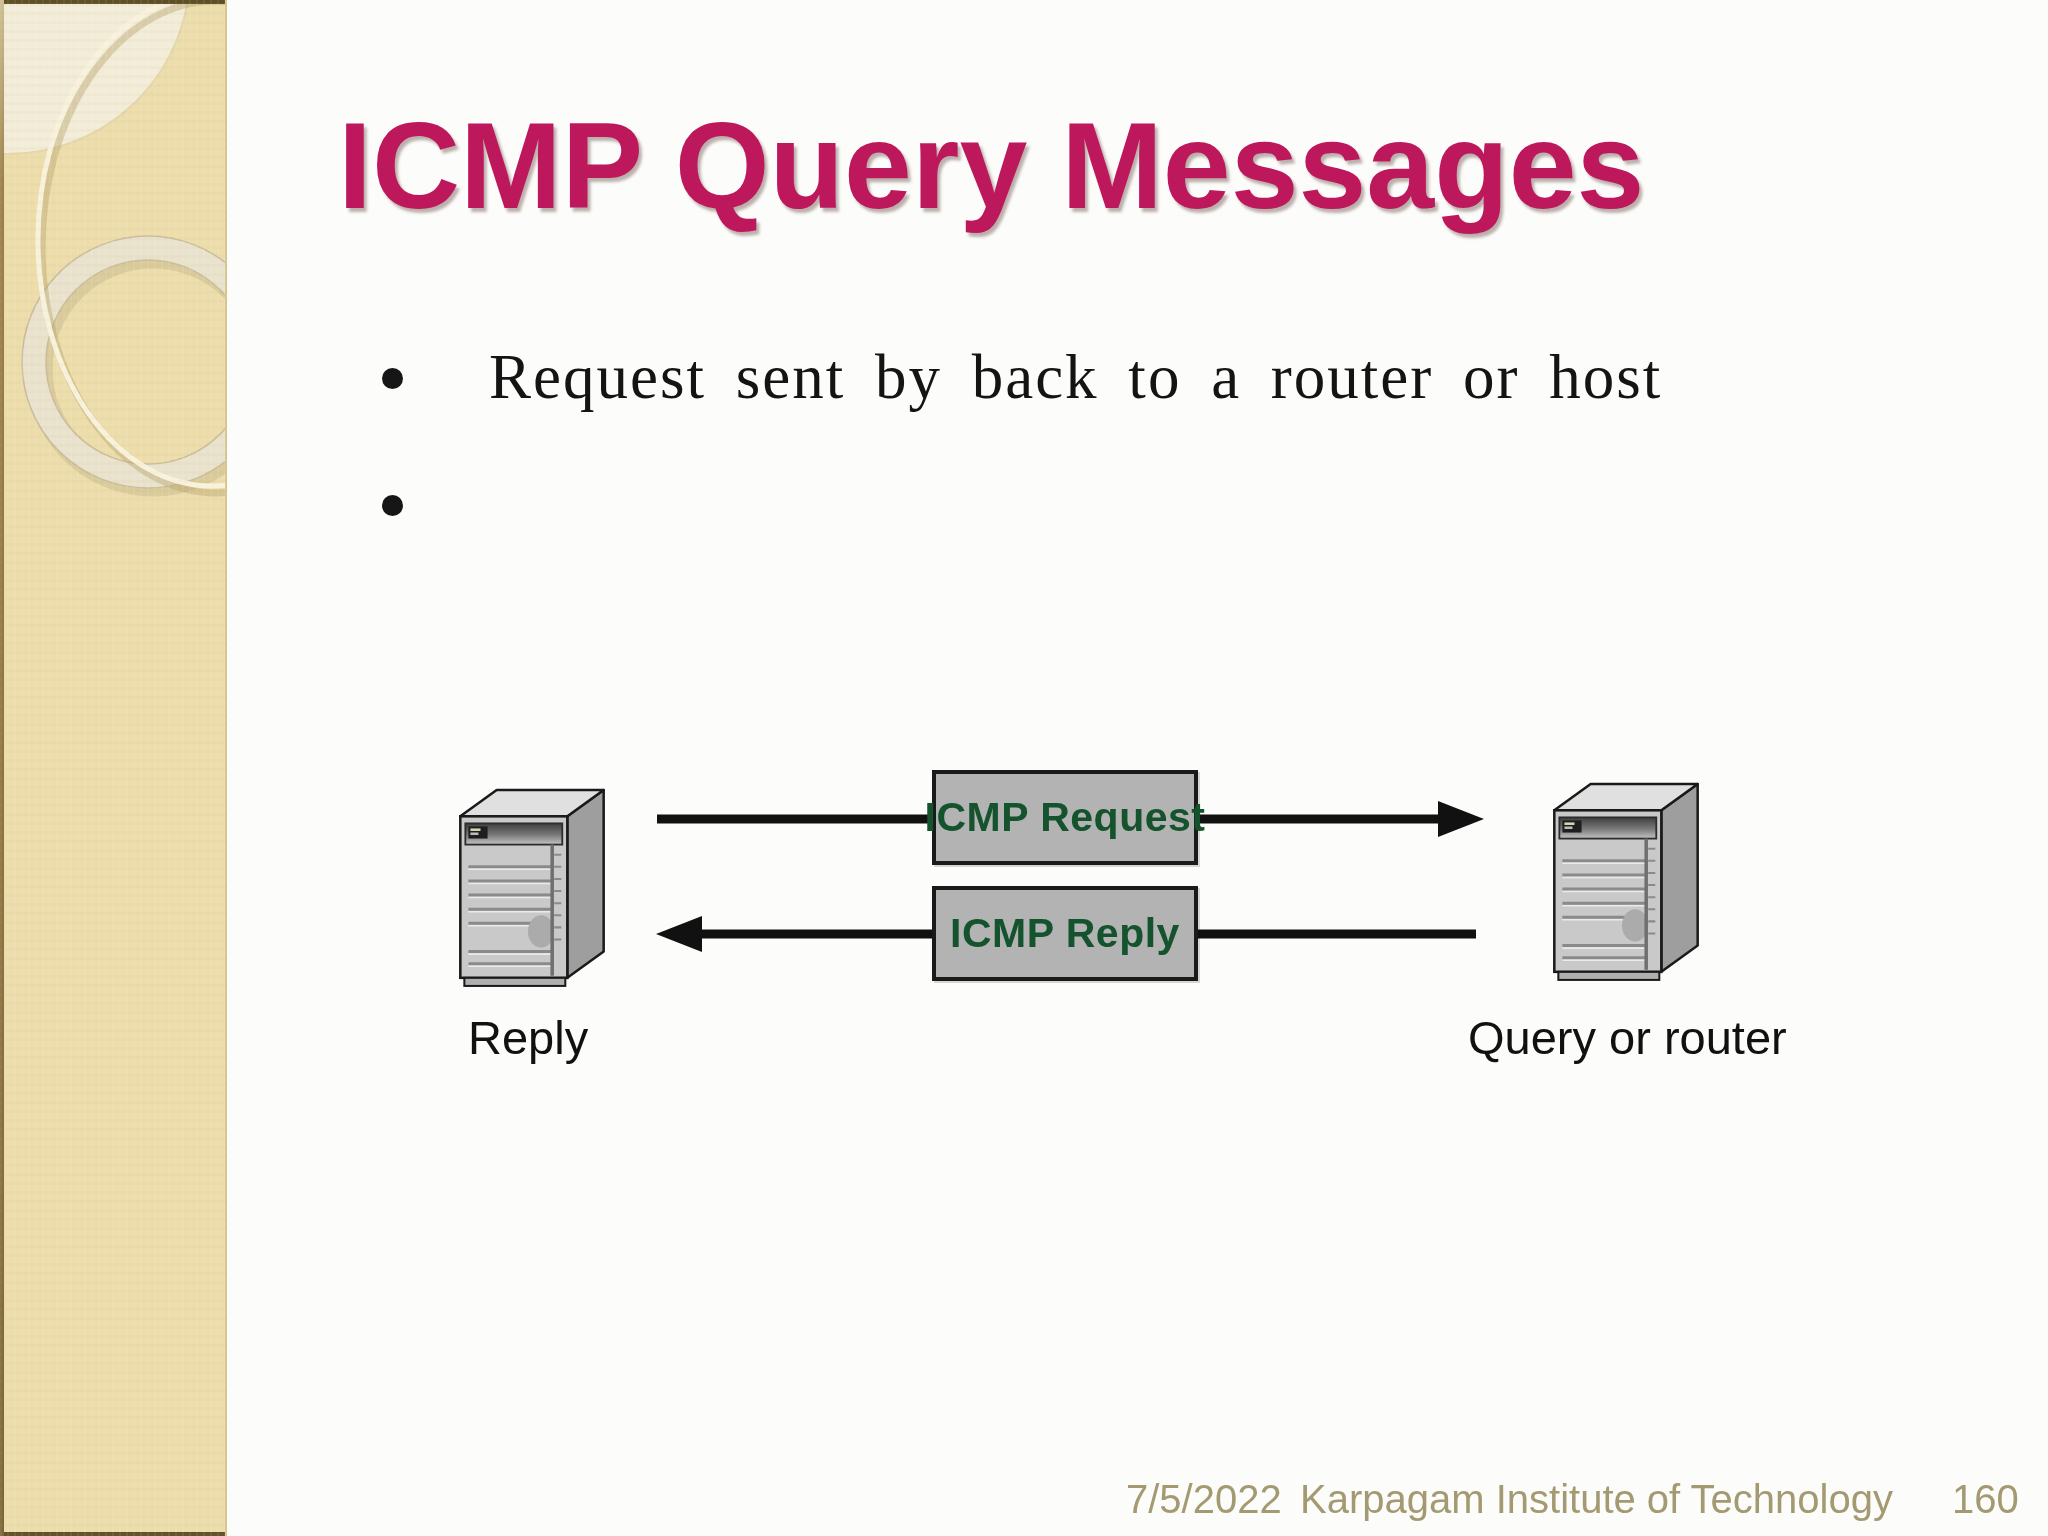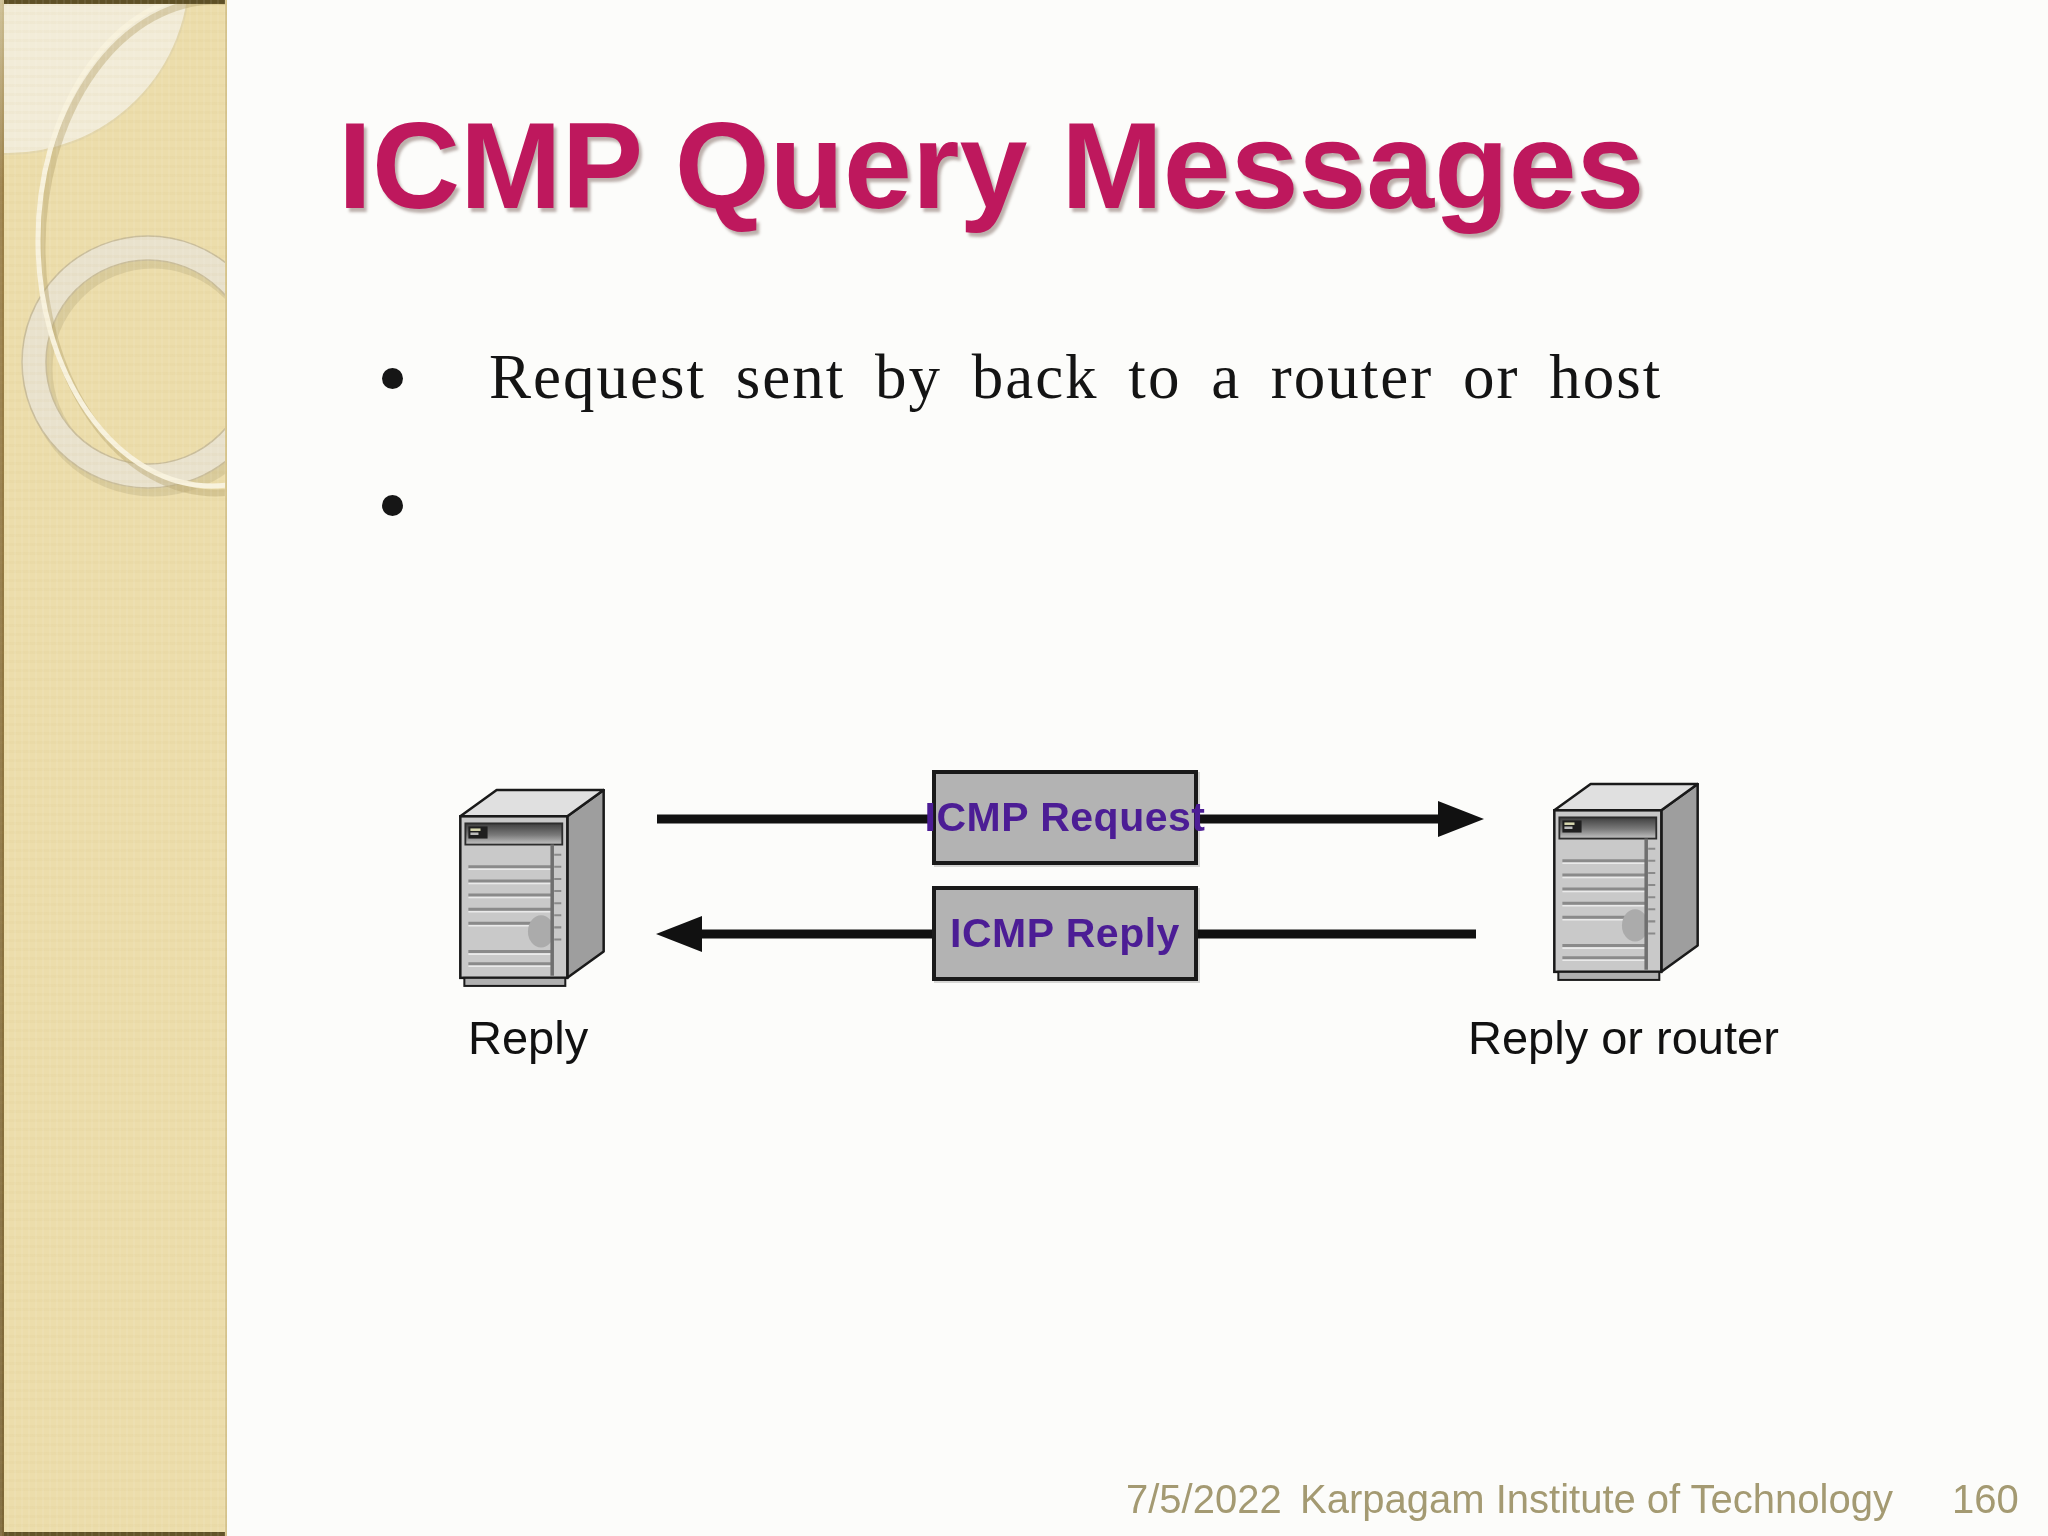--- a/index.html
+++ b/index.html
@@ -51,21 +51,21 @@
   #arrows{position:absolute;left:0;top:0;}
   .msg-box{
     position:absolute;left:492px;width:266px;height:95px;
     background:#b3b3b3;border:4px solid #1a1a1a;box-sizing:border-box;
     display:flex;align-items:center;justify-content:center;
     box-shadow:2px 2px 0 rgba(0,0,0,.15);
   }
   #request-box{top:2px;}
   #reply-box{top:118px;}
   .msg-box span{
-    font-size:41px;font-weight:bold;color:#4c1d95;letter-spacing:.5px;white-space:nowrap;
+    font-size:41px;font-weight:bold;color:#14532d;letter-spacing:.5px;white-space:nowrap;
   }
   .server{position:absolute;width:166px;height:212px;}
   #server-left{left:10px;top:14px;}
   #server-right{left:1104px;top:8px;}
   .node-label{
     position:absolute;top:242px;
     font-size:47px;color:#111;white-space:nowrap;
   }
   #label-host{left:28px;}
   #label-host-or-router{left:1028px;}
@@ -206,20 +206,20 @@
     </div>
 
     <svg id="server-left" class="server" viewBox="0 0 160 210">
       <use href="#server-tower"></use>
     </svg>
     <svg id="server-right" class="server" viewBox="0 0 160 210">
       <use href="#server-tower"></use>
     </svg>
 
     <div id="label-host" class="node-label">Reply</div>
-    <div id="label-host-or-router" class="node-label">Reply or router</div>
+    <div id="label-host-or-router" class="node-label">Query or router</div>
   </div>
 
   <div id="footer-date" class="footer-item">7/5/2022</div>
   <div id="footer-inst" class="footer-item">Karpagam Institute of Technology</div>
   <div id="footer-page" class="footer-item">160</div>
 
 </div>
 
 </body></html>

